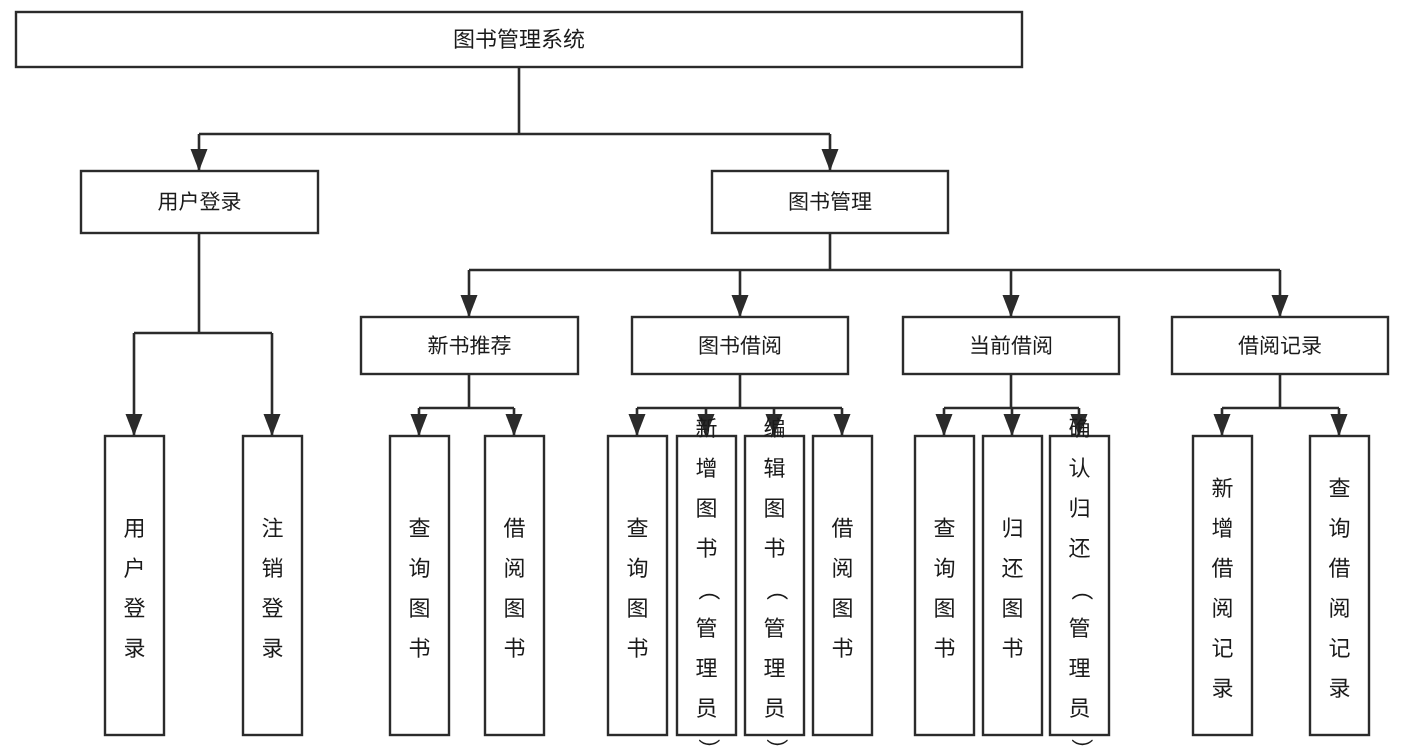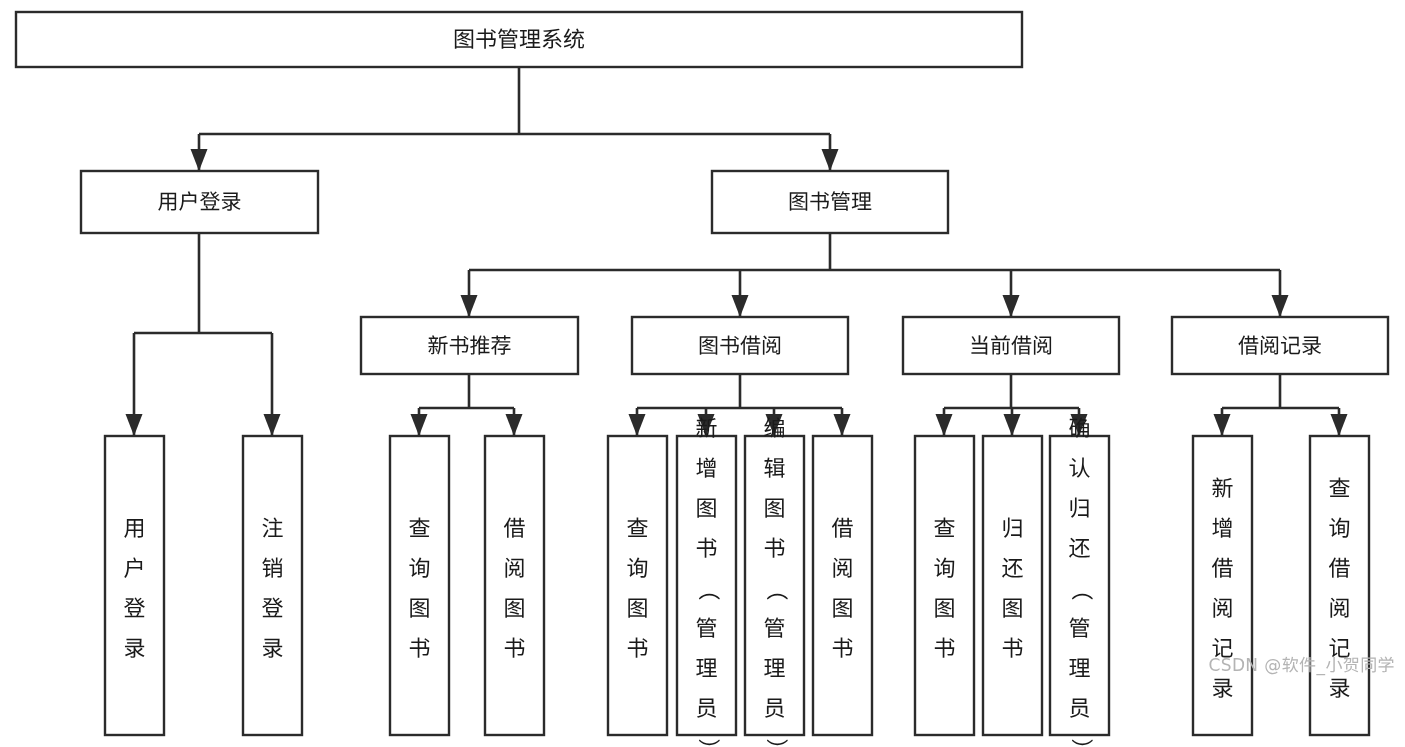--- a/index.html
+++ b/index.html
@@ -269,14 +269,13 @@
           <rect x="1310" y="436" width="59" height="299" class="node-rect" rx="0"></rect>
           <text x="1339.5" y="489.5" class="vlabel-char">查</text>
           <text x="1339.5" y="529.5" class="vlabel-char">询</text>
           <text x="1339.5" y="569.5" class="vlabel-char">借</text>
           <text x="1339.5" y="609.5" class="vlabel-char">阅</text>
           <text x="1339.5" y="649.5" class="vlabel-char">记</text>
           <text x="1339.5" y="689.5" class="vlabel-char">录</text>
         </g>
       </g>
   </svg>
-  <div class="watermark-text">CSDN @软件_小贺同学</div>
 </div>
 
 </body></html>

